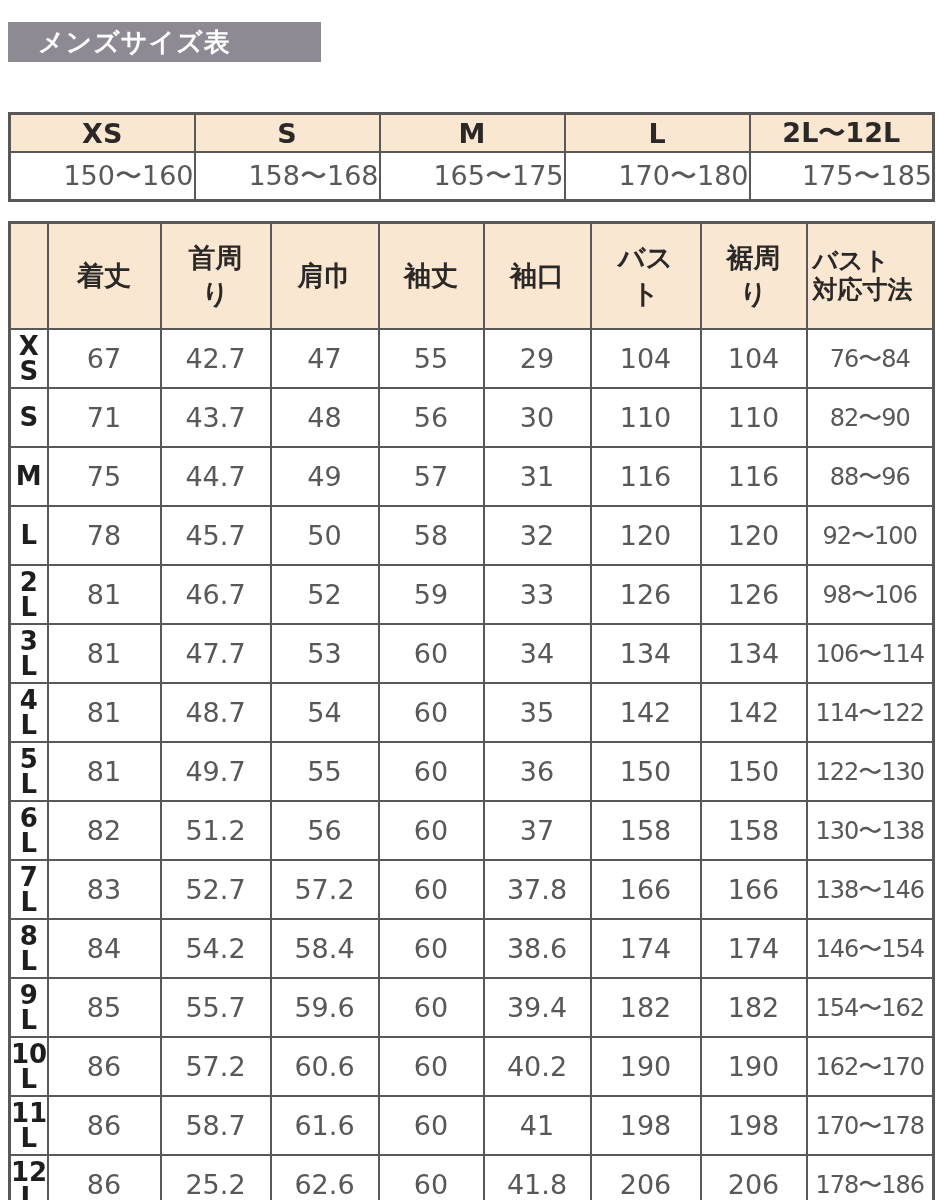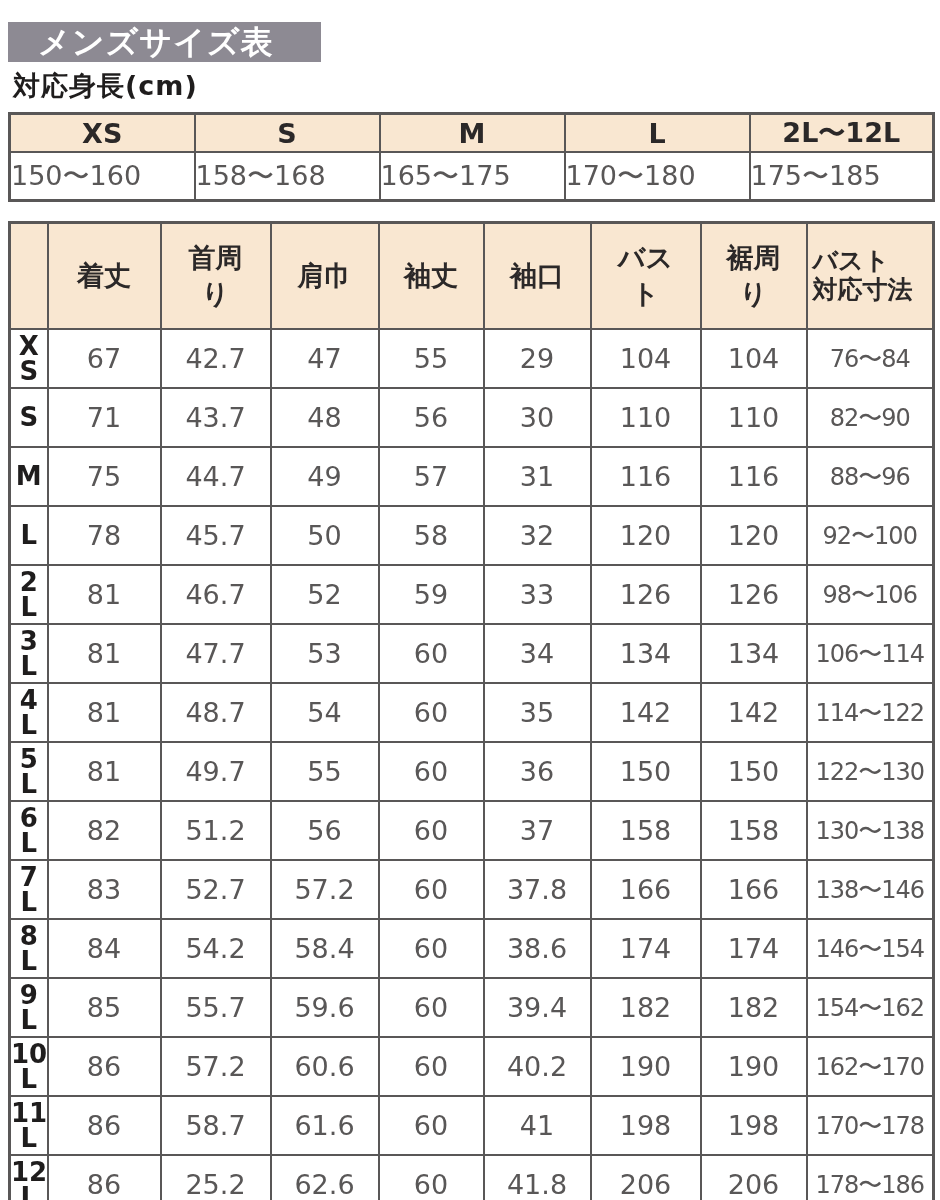--- a/index.html
+++ b/index.html
@@ -16,21 +16,21 @@
     overflow: hidden;
   }
   .title-bar {
     position: absolute;
     left: 8px;
     top: 22px;
     width: 313px;
     height: 40px;
     background: #8d8a93;
     color: #ffffff;
-    font-size: 32px;
+    font-size: 26px;
     font-weight: bold;
     line-height: 40px;
     padding-left: 30px;
     box-sizing: border-box;
     letter-spacing: 1px;
   }
   .subtitle {
     position: absolute;
     left: 13px;
     top: 68px;
@@ -64,21 +64,21 @@
     font-weight: bold;
     color: #2b2828;
     text-align: center;
     padding: 0;
   }
   .height-table td {
     background: #ffffff;
     height: 46px;
     font-size: 27px;
     color: #595757;
-    text-align: left;
+    text-align: right;
     padding: 0;
   }
   
   .size-table {
     position: absolute;
     left: 8px;
     top: 221px;
     width: 924px;
   }
   .size-table thead th {
@@ -120,21 +120,20 @@
     letter-spacing: -1px;
   }
 </style>
 </head>
 <body>
 
 <div class="page">
 
   <div class="title-bar">メンズサイズ表</div>
 
-  <div class="subtitle">対応身長(cm)</div>
 
   <table class="height-table">
     <colgroup>
       <col style="width:185px">
         <col style="width:185px">
         <col style="width:185px">
       <col style="width:185px">
         <col style="width:184px">
     </colgroup>
     <thead>

